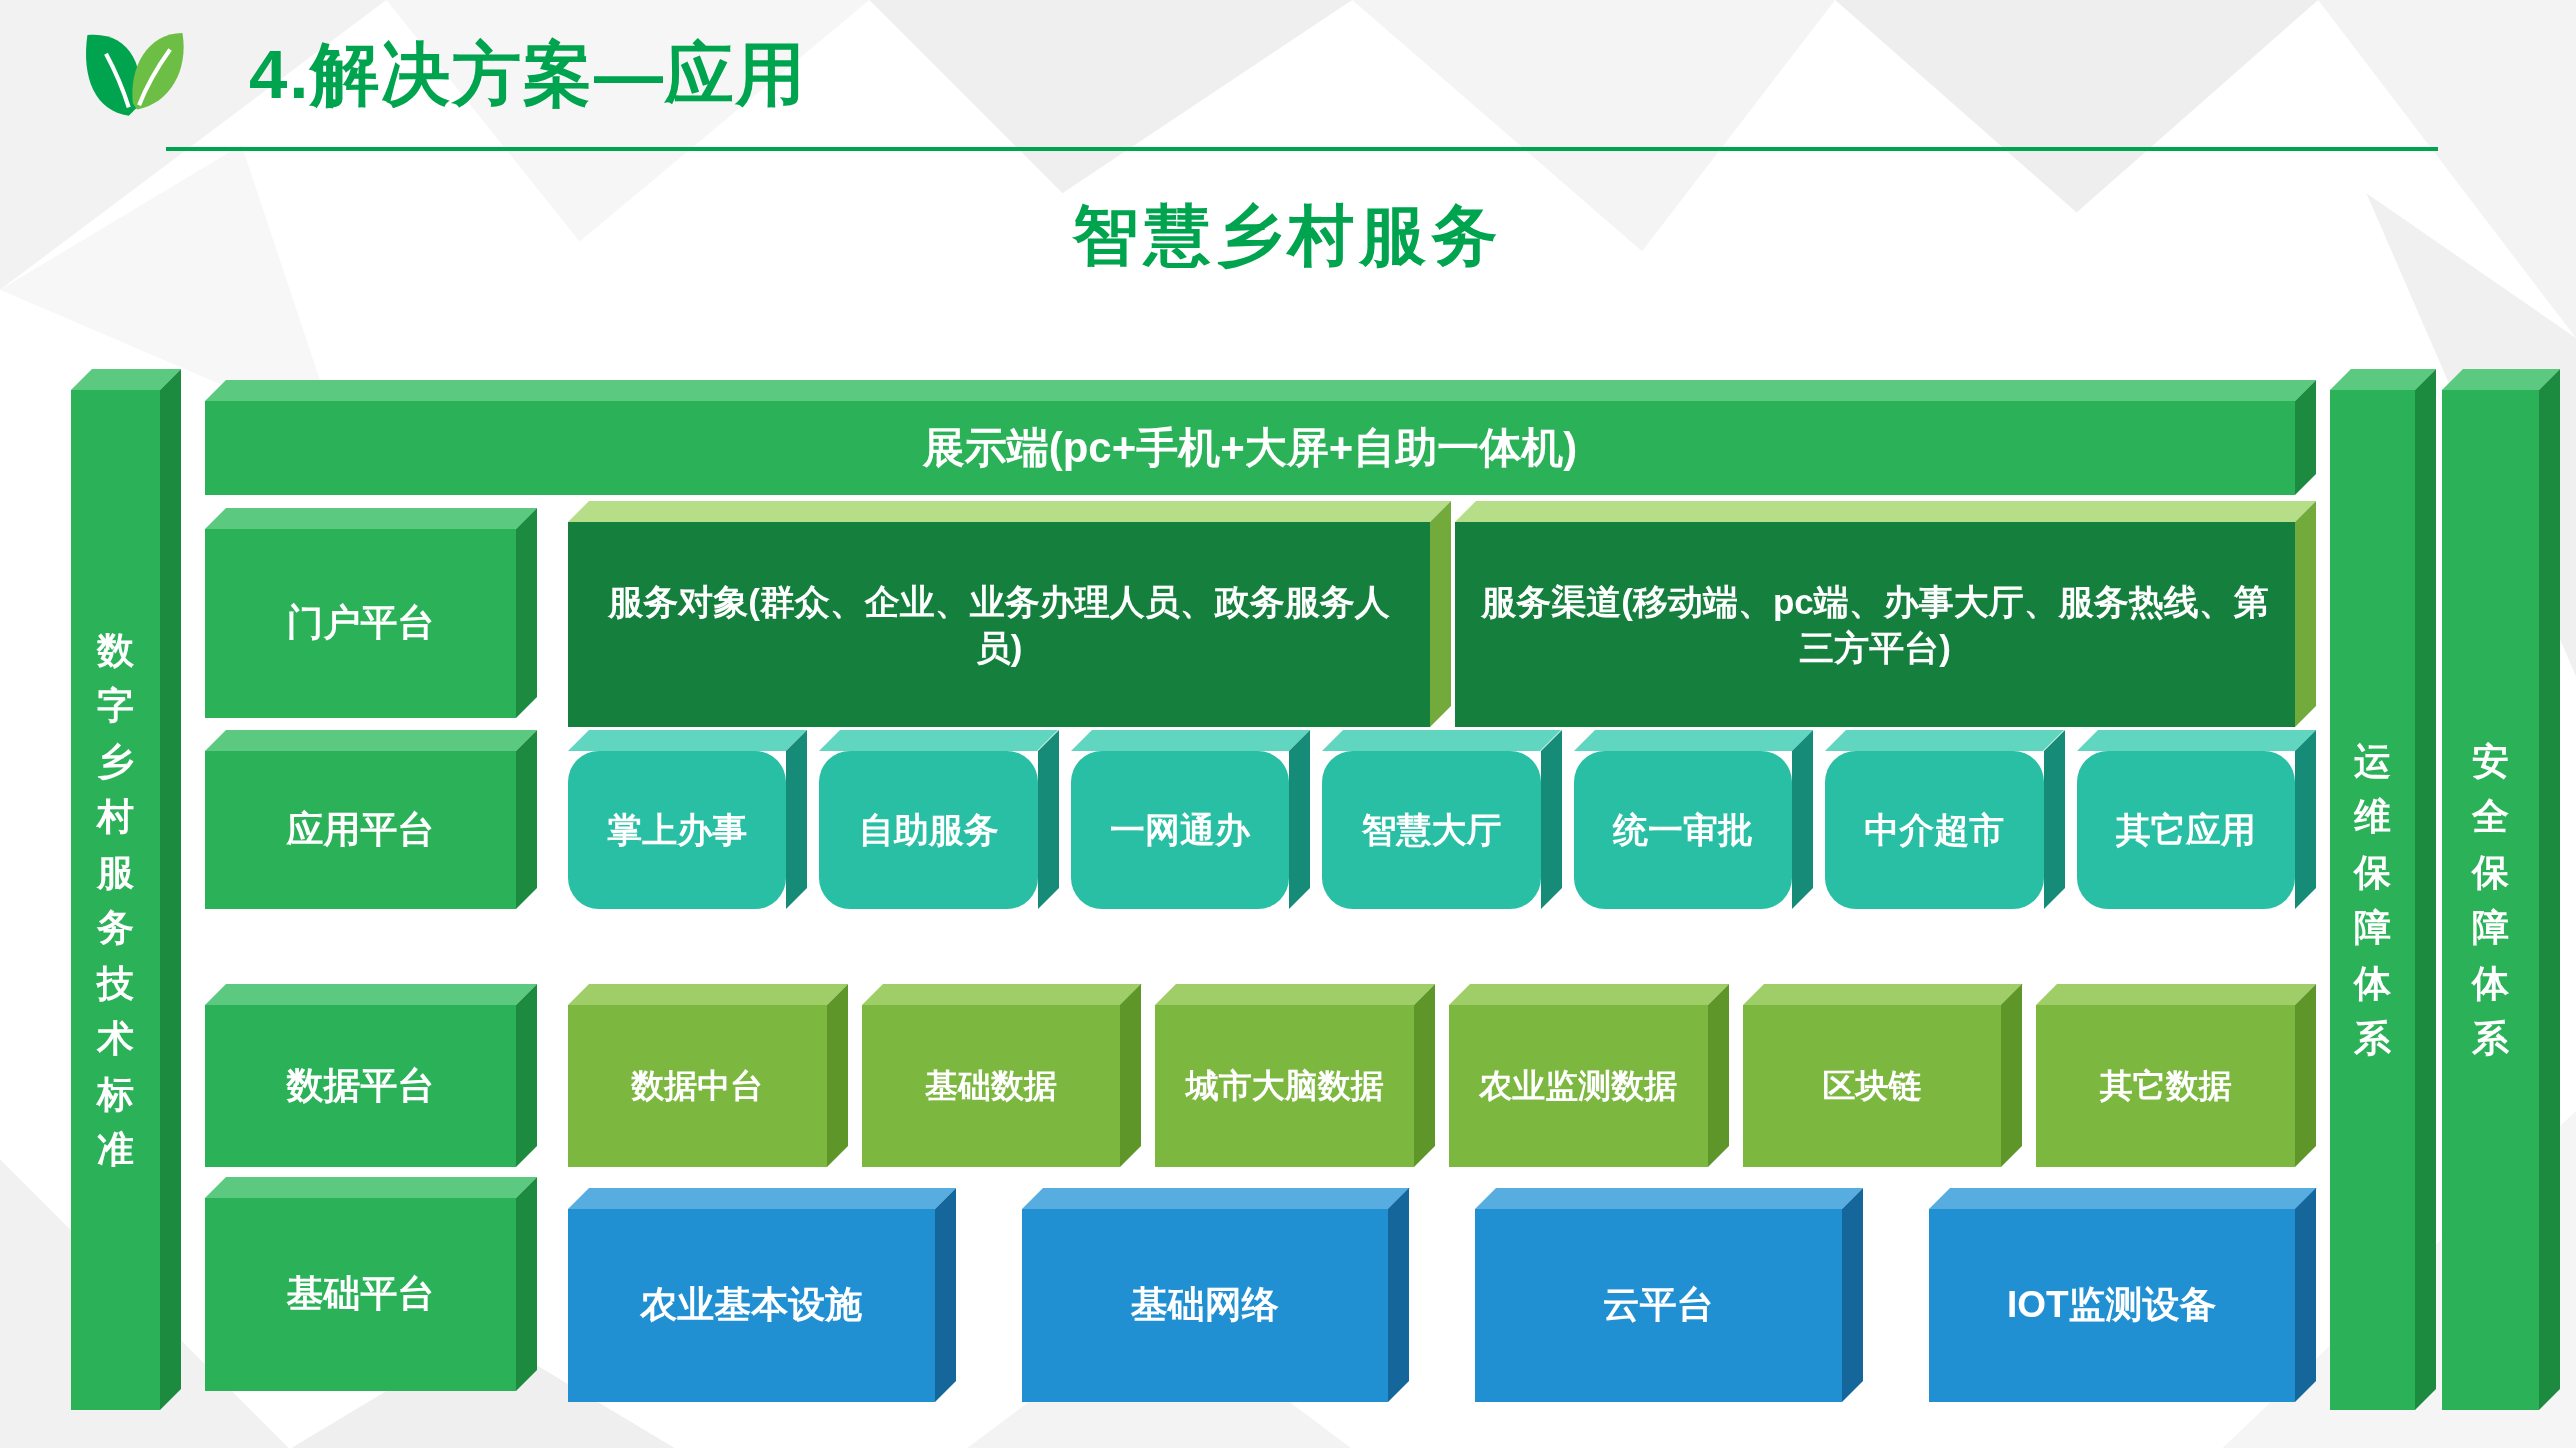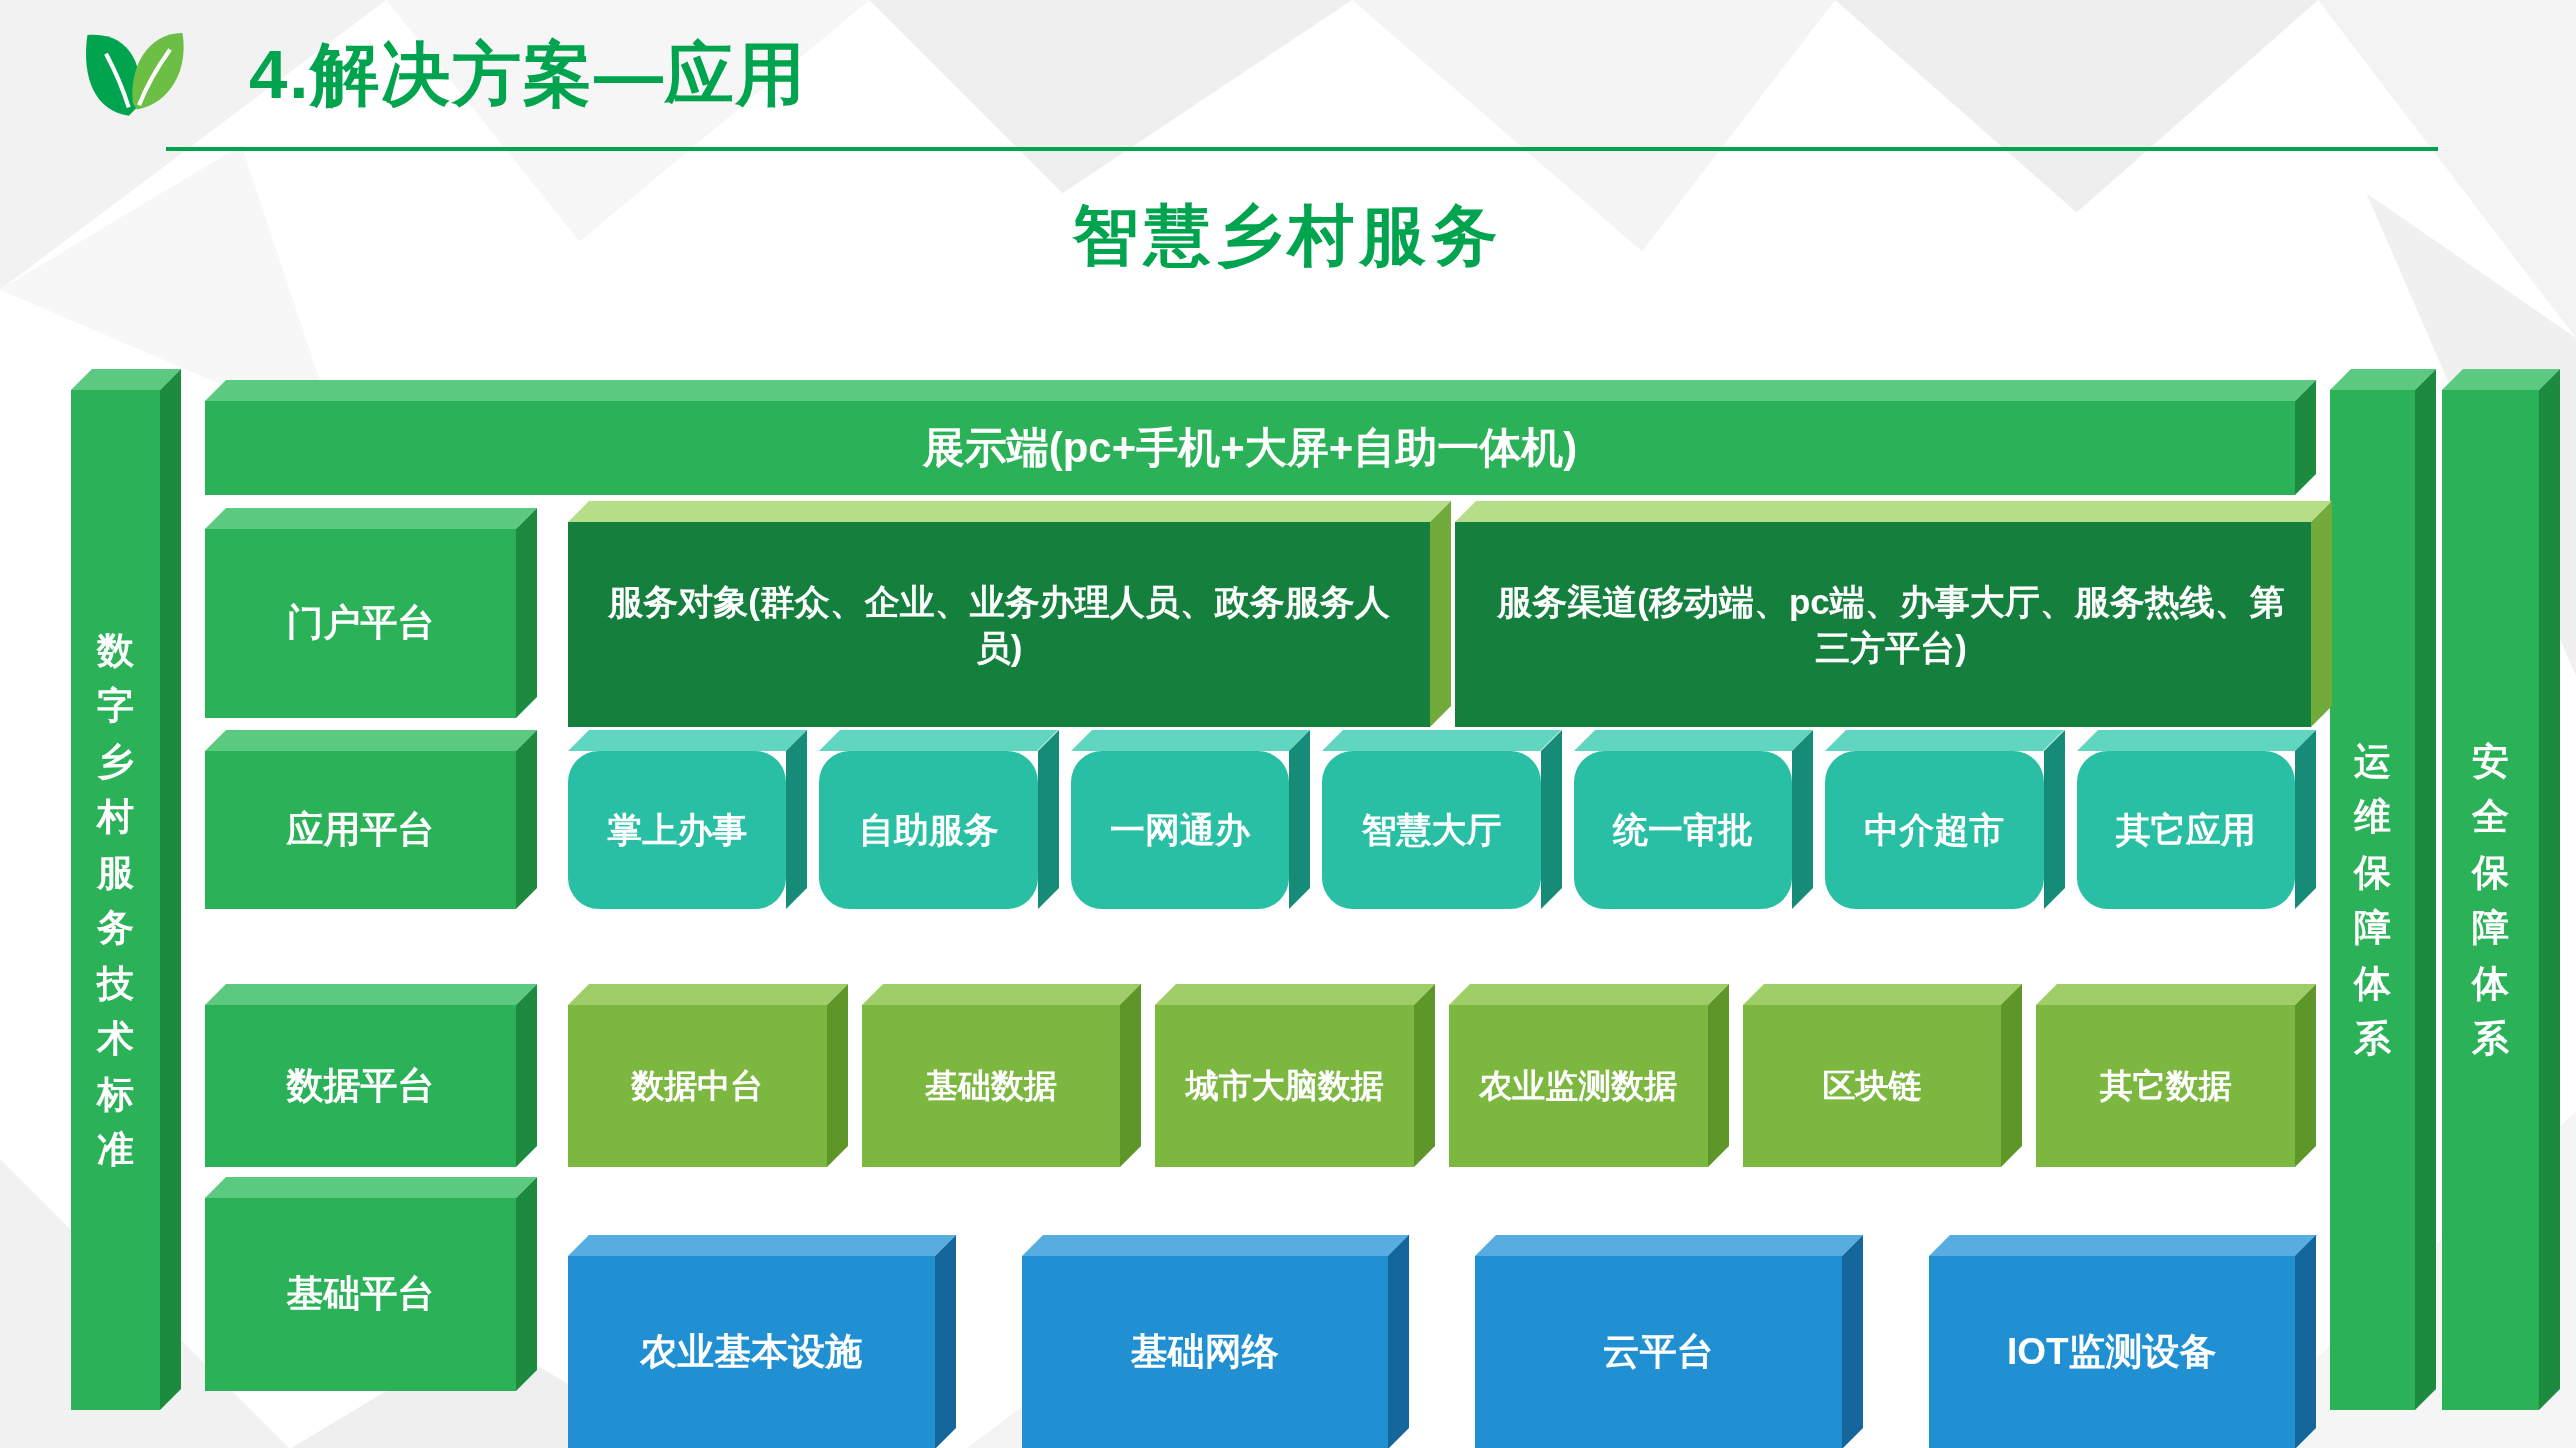--- a/index.html
+++ b/index.html
@@ -62,25 +62,25 @@
   .bar-display{left:205px;top:401px;width:2090px;height:94px;font-size:42px;}
   .bar-gis    {left:568px;top:933px;width:1727px;height:60px;font-size:39px;}
 
   .lbl{left:205px;width:311px;font-size:37px;}
   .lbl-portal{top:529px; height:189px;}
   .lbl-app   {top:751px; height:158px;}
   .lbl-data  {top:1005px;height:162px;}
   .lbl-base  {top:1198px;height:193px;}
 
   .row-portal-1{left:568px; top:522px;width:862px;height:205px;font-size:35px;}
-  .row-portal-2{left:1455px;top:522px;width:840px;height:205px;font-size:35px;padding-left:16px;}
+  .row-portal-2{left:1455px;top:522px;width:840px;height:205px;font-size:35px;}
 
   .row-app {left:568px;top:751px; width:1727px;height:158px;gap:33px;font-size:35px;}
   .row-data{left:568px;top:1005px;width:1727px;height:162px;gap:35px;font-size:33px;}
-  .row-base{left:568px;top:1256px;width:1727px;height:193px;gap:87px;font-size:37px;}
+  .row-base{left:568px;top:1209px;width:1727px;height:193px;gap:87px;font-size:37px;}
 </style>
 </head>
 <body>
 
 <svg class="bg" viewBox="0 0 2667 1500" preserveAspectRatio="none">
   <polygon points="0,0 400,0 0,300" fill="#f2f2f2"></polygon>
   <polygon points="400,0 900,0 600,250" fill="#f6f6f6"></polygon>
   <polygon points="900,0 1400,0 1100,200" fill="#efefef"></polygon>
   <polygon points="1400,0 1900,0 1700,260" fill="#f4f4f4"></polygon>
   <polygon points="1900,0 2400,0 2150,220" fill="#eeeeee"></polygon>

